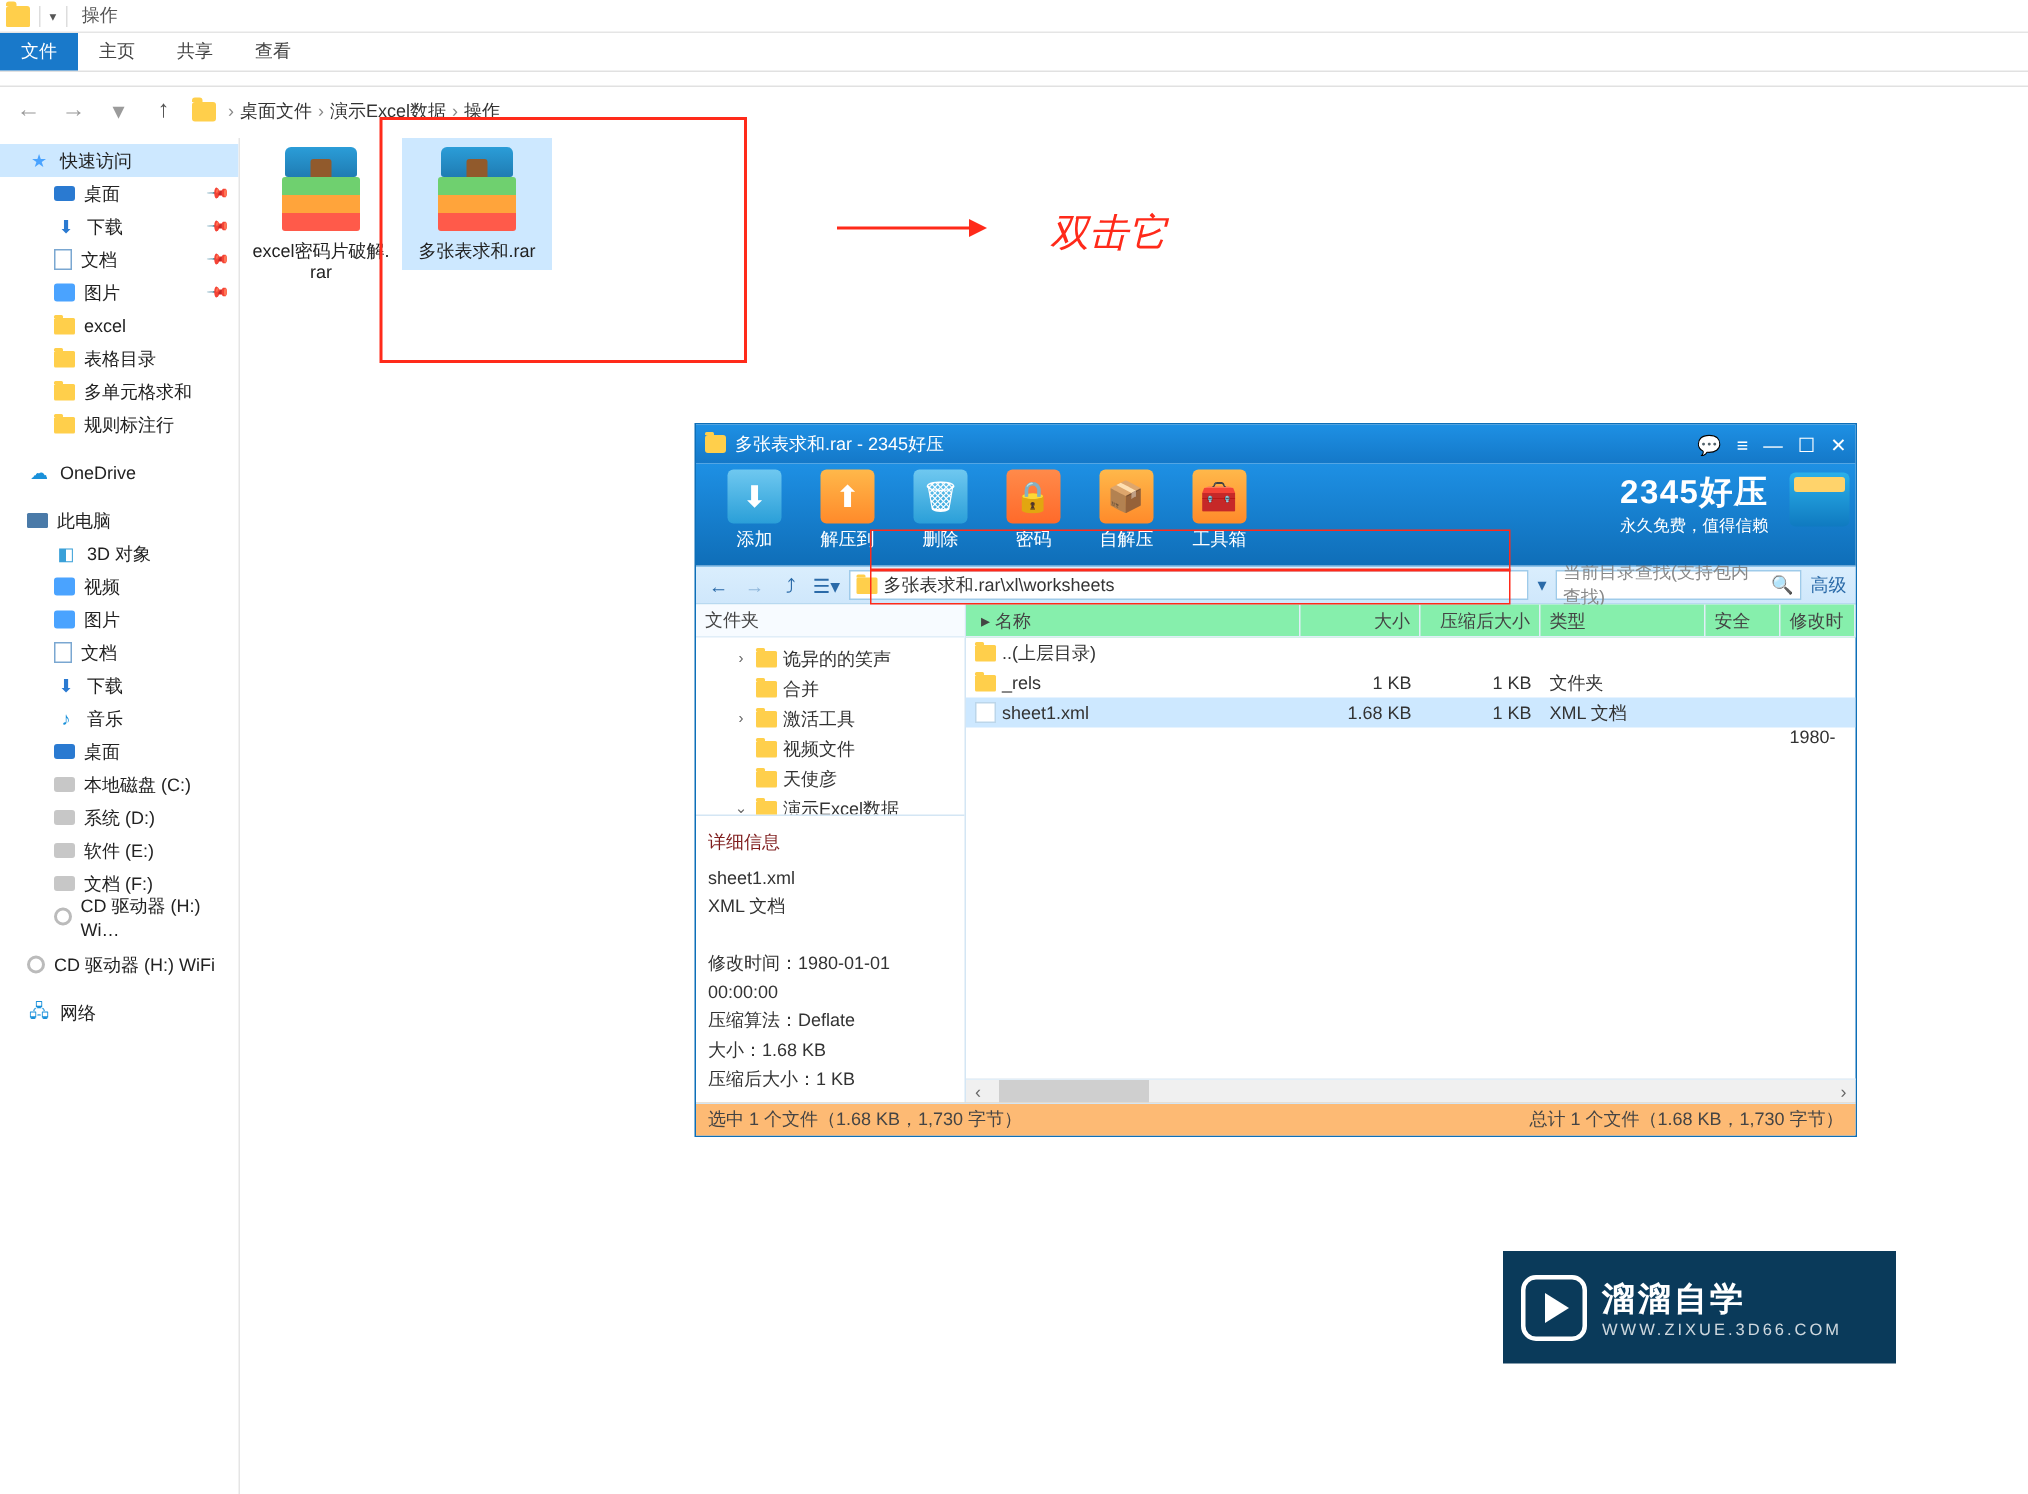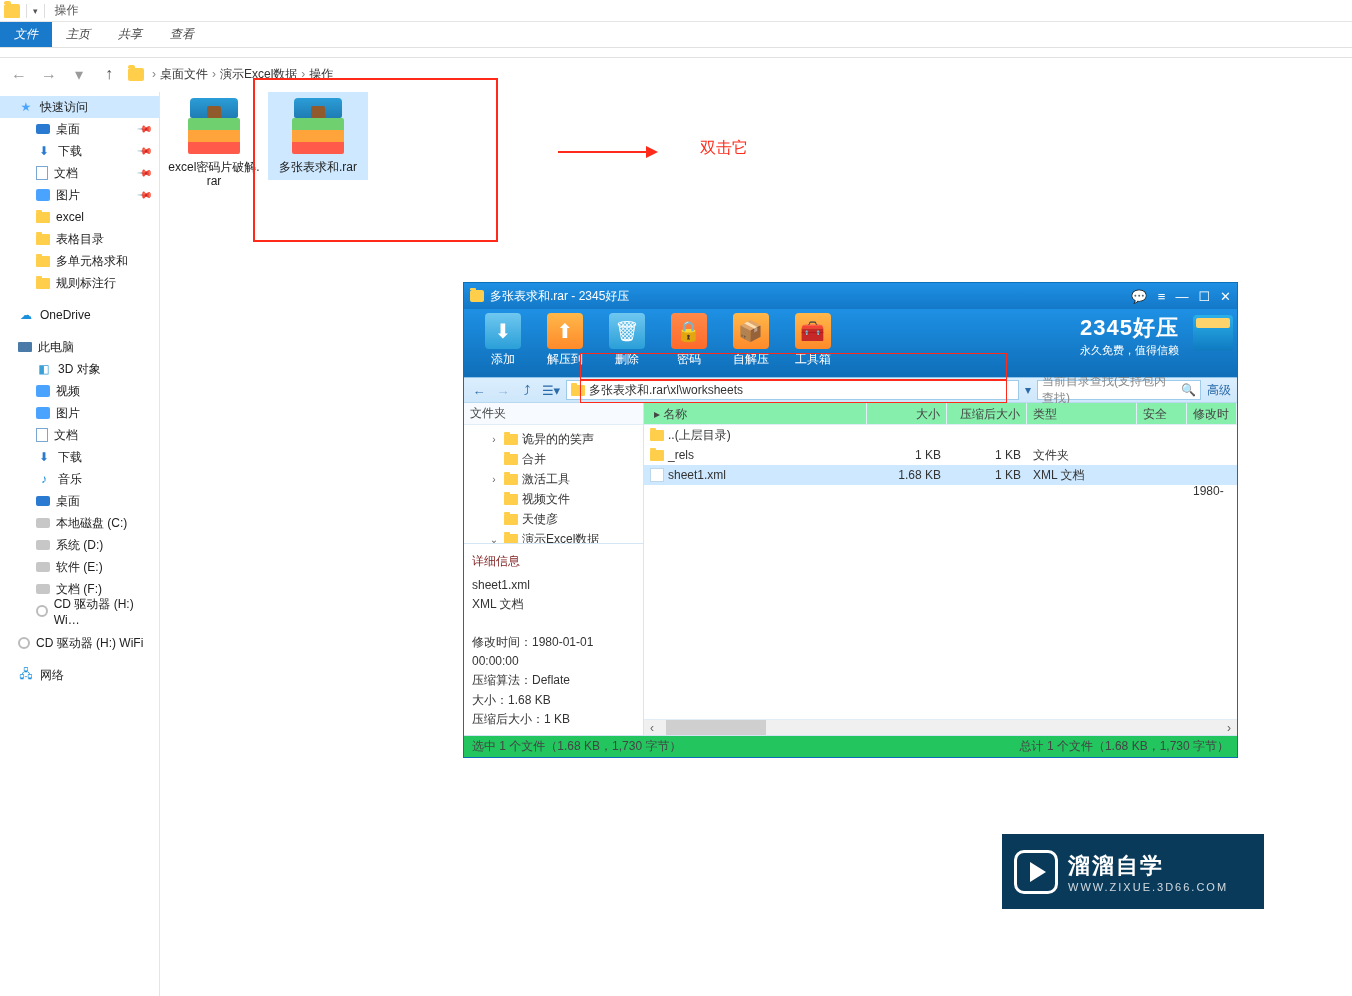--- a/index.html
+++ b/index.html
@@ -8,21 +8,21 @@
 
 .explorer { position: absolute; inset: 0; background: #fff; }
 
 .qat { height: 22px; background: #fff; display: flex; align-items: center; padding: 0 4px; gap: 6px; border-bottom: 1px solid #e5e5e5; }
 .qat .folder-mini { width: 16px; height: 14px; background: #ffcf4b; border-radius: 2px 2px 1px 1px; position: relative; }
 .qat .folder-mini::before { content:""; position:absolute; top:-3px; left:0; width:7px; height:3px; background:#ffcf4b; border-radius:2px 2px 0 0;}
 .qat .sep { width:1px; height:14px; background:#ddd; }
 .qat .chev { font-size: 9px; color:#555; }
 .qat-title { color:#555; font-size:12px; margin-left:4px; }
 
-.ribbon-tabs { height: 26px; display: flex; align-items: stretch; border-bottom: 1px solid #e1e1e1; font-style: italic; }
+.ribbon-tabs { height: 26px; display: flex; align-items: stretch; border-bottom: 1px solid #e1e1e1; }
 .ribbon-tabs .tab { padding: 0 14px; display:flex; align-items:center; color:#444; cursor:pointer; }
 .ribbon-tabs .tab.file { background:#1979ca; color:#fff; }
 .ribbon-gap { height: 10px; border-bottom:1px solid #e1e1e1; }
 
 .nav-row { height: 32px; display:flex; align-items:center; gap:8px; padding: 0 8px; }
 .nav-row .arrow { width:22px; height:22px; display:flex; align-items:center; justify-content:center; color:#9b9b9b; font-size:16px; }
 .nav-row .up { color:#555; }
 .nav-row .crumb { display:flex; align-items:center; gap:4px; color:#333; }
 .nav-row .crumb .sep { color:#888; }
 .nav-row .mini-folder { width:16px; height:13px; background:#ffcf4b; border-radius:2px; position:relative; margin-right:4px;}
@@ -58,21 +58,21 @@
 .content { flex:1; position:relative; padding:8px 12px; }
 .file-tile { width:100px; text-align:center; position:absolute; }
 .file-tile.selected { background:#cde8ff; }
 .file-tile .archive-icon { width:60px; height:56px; margin:6px auto 4px; position:relative;}
 .archive-icon .lid { position:absolute; top:0; left:6px; right:6px; height:20px; background:linear-gradient(#2b9dd8,#1f7cb3); border-radius:4px 4px 2px 2px;}
 .archive-icon .buckle{position:absolute; top:8px; left:50%; transform:translateX(-50%); width:14px;height:18px;background:#915a2c;border-radius:2px;}
 .archive-icon .body{position:absolute; top:20px;left:4px;right:4px;bottom:0; background:linear-gradient(#6fd06f 0%,#6fd06f 33%,#ffa43b 33%,#ffa43b 66%,#ff5a4a 66%,#ff5a4a 100%); border-radius:2px;}
 .file-tile .name{font-size:12px; color:#222; line-height:1.2; padding:2px 4px 6px; word-break:break-all;}
 
 .red-box { position:absolute; border:2px solid #ff2a1a; }
-.annot-text { position:absolute; color:#ff2a1a; font-size:16px; }
+.annot-text { position:absolute; color:#ff2a1a; font-size:26px;font-style:italic; }
 .annot-arrow { position:absolute; }
 .annot-arrow svg { display:block; }
 
 
 .arch-win { position:absolute; left:463px; top:282px; width:775px; height:476px; background:#fff; box-shadow:none; border:1px solid #0d6fb8; display:flex; flex-direction:column;}
 .arch-title { height:26px; background:linear-gradient(#1e90e4,#1478c8); display:flex; align-items:center; color:#fff; padding:0 6px; gap:6px;}
 .arch-title .t-icon{width:14px;height:12px;background:#ffcf4b;border-radius:2px;position:relative;}
 .arch-title .t-icon::before{content:"";position:absolute;top:-2px;left:0;width:6px;height:2px;background:#ffcf4b;border-radius:1px 1px 0 0;}
 .arch-title .win-btns{margin-left:auto;display:flex;gap:10px;align-items:center;}
 .arch-title .win-btns span{cursor:pointer;font-size:13px;}
@@ -129,21 +129,21 @@
 .row .c-name{flex:1;display:flex;align-items:center;gap:4px;}
 .row .c-size{width:80px;text-align:right;}
 .row .c-csize{width:80px;text-align:right;}
 .row .c-type{width:110px;}
 .row .c-safe{width:50px;}
 .row .c-mod{width:50px;margin-top:32px;}
 .file-ic{width:14px;height:14px;border:1px solid #bcd6ea;background:#fff;}
 .fold-ic{width:14px;height:11px;background:#ffcf4b;border-radius:1px;position:relative;}
 .fold-ic::before{content:"";position:absolute;top:-2px;left:0;width:6px;height:2px;background:#ffcf4b;border-radius:1px 1px 0 0;}
 
-.arch-status{height:22px;border-top:1px solid #d4e6f4;background:#22c55e;display:flex;align-items:center;padding:0 8px;color:#444;font-size:12px;}
+.arch-status{height:22px;border-top:1px solid #d4e6f4;background:#fdba74;display:flex;align-items:center;padding:0 8px;color:#444;font-size:12px;}
 .arch-status .right{margin-left:auto;}
 .arch-scrollh{height:16px;border-top:1px solid #e1eef8;background:#f0f0f0;display:flex;}
 .arch-scrollh .thumb{width:100px;background:#cfcfcf;margin-left:6px;}
 .arch-scrollh .arrow{width:16px;display:flex;align-items:center;justify-content:center;color:#666;}
 
 
 .watermark{position:absolute;right:88px;bottom:87px;width:262px;height:75px;background:#0a3a5a;color:#fff;display:flex;align-items:center;padding:8px 12px;gap:10px;}
 .watermark .play{width:44px;height:44px;border:3px solid #fff;border-radius:10px;display:flex;align-items:center;justify-content:center;}
 .watermark .play::before{content:"";border-left:16px solid #fff;border-top:10px solid transparent;border-bottom:10px solid transparent;margin-left:4px;}
 .watermark .txt .t1{font-size:22px;font-weight:bold;letter-spacing:2px;}

